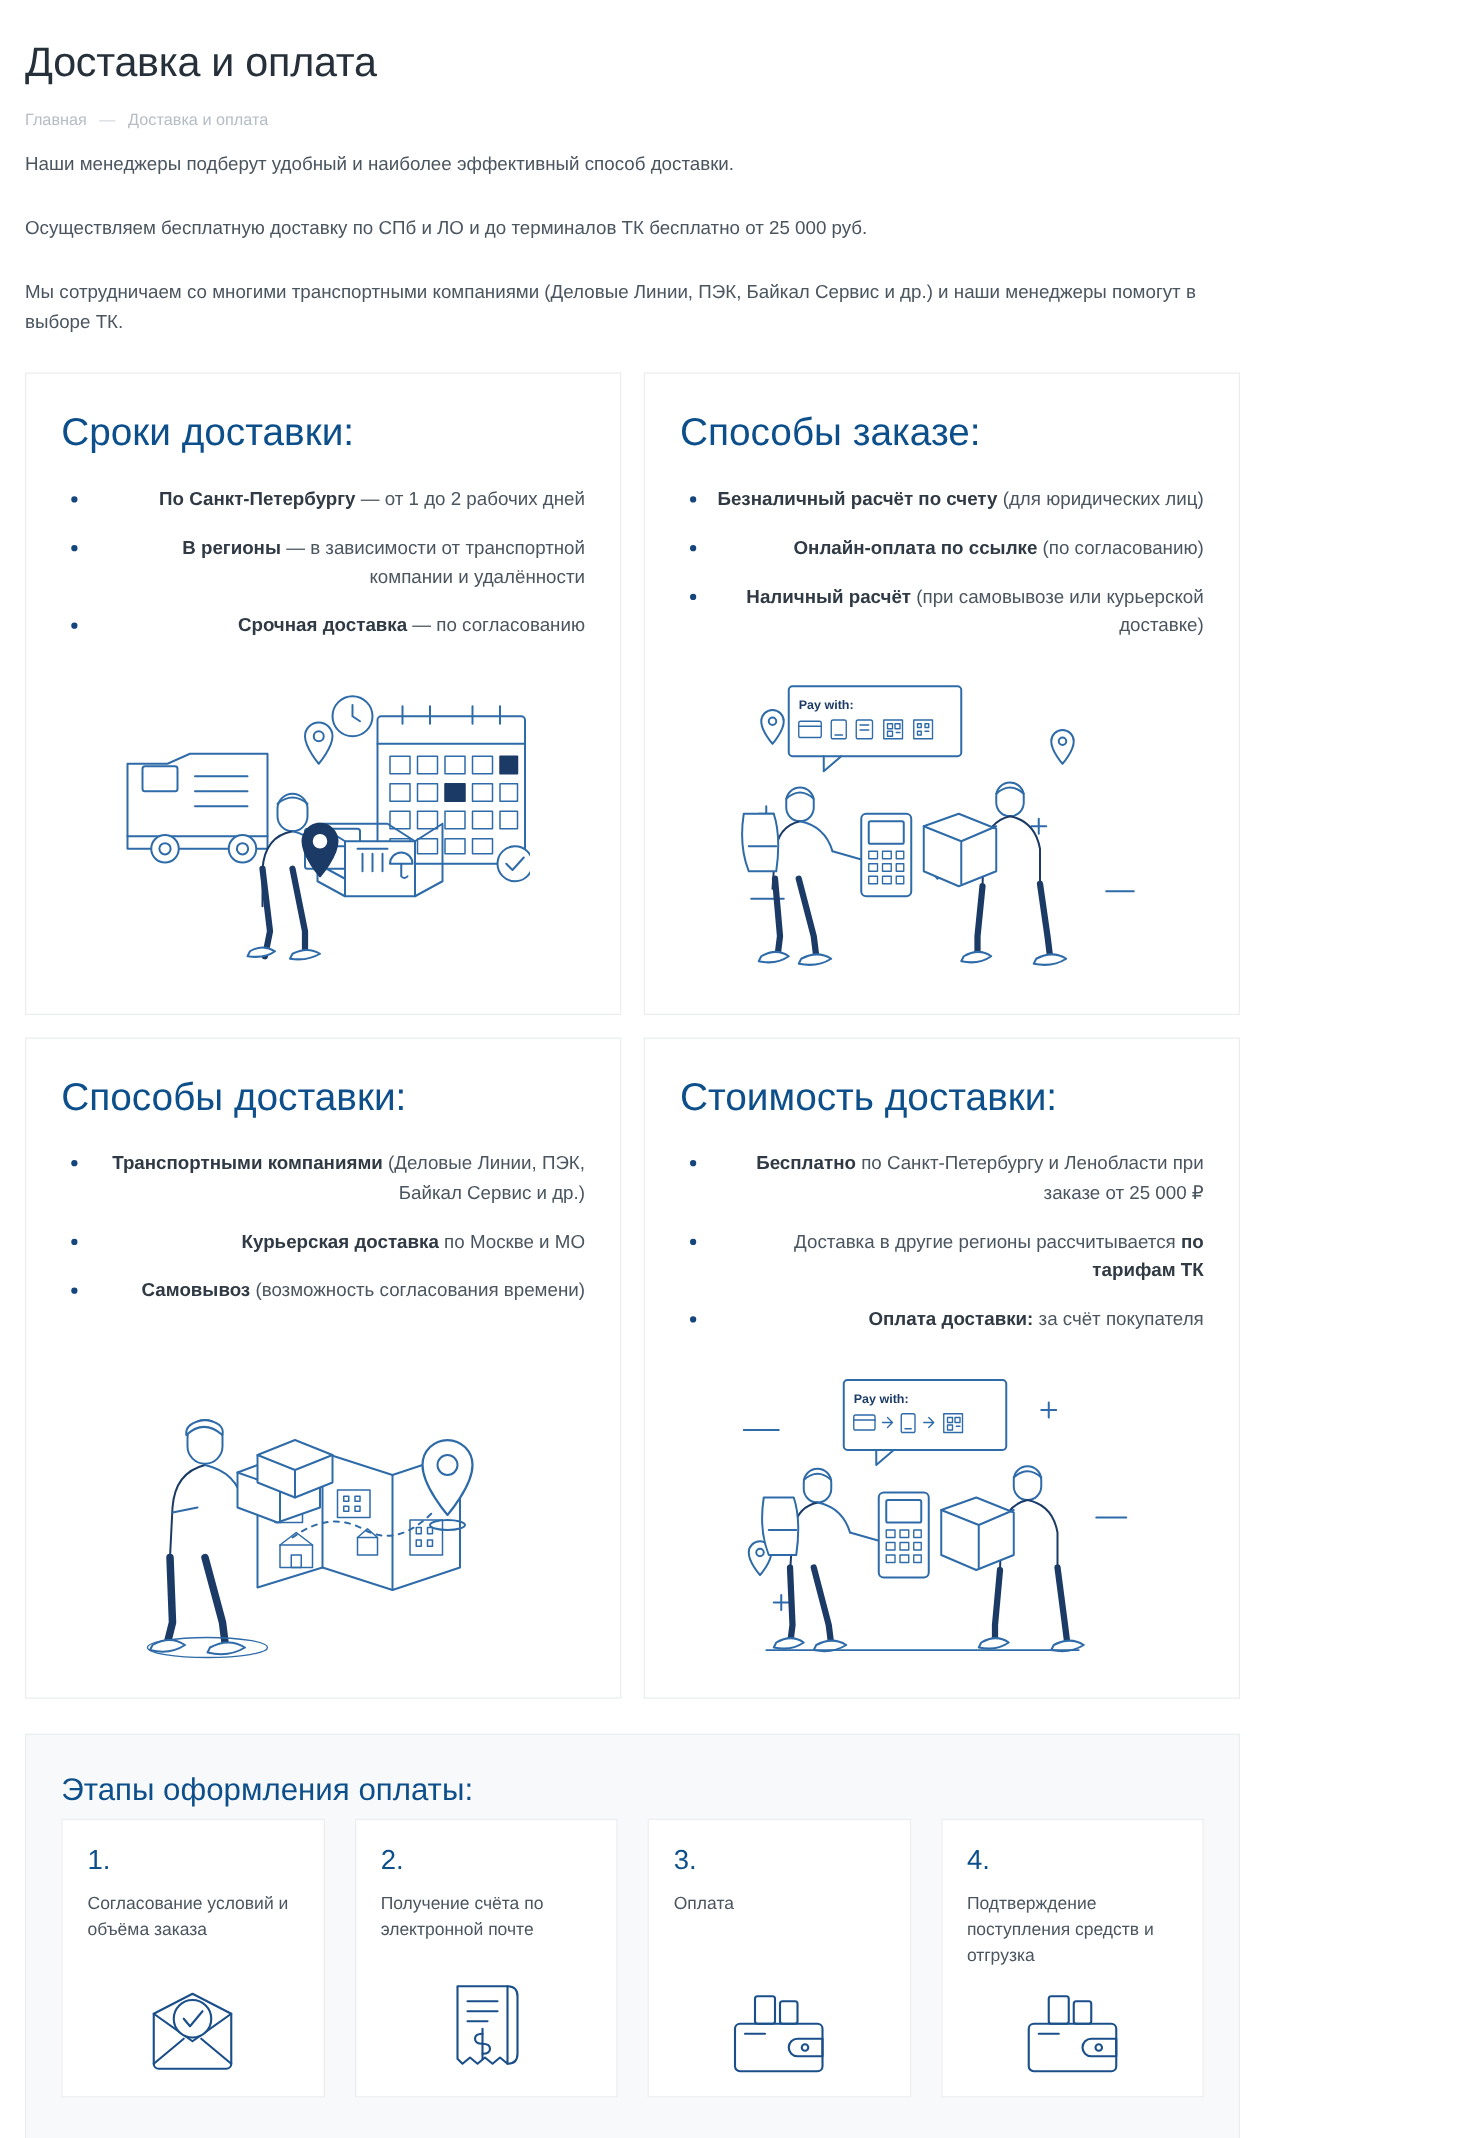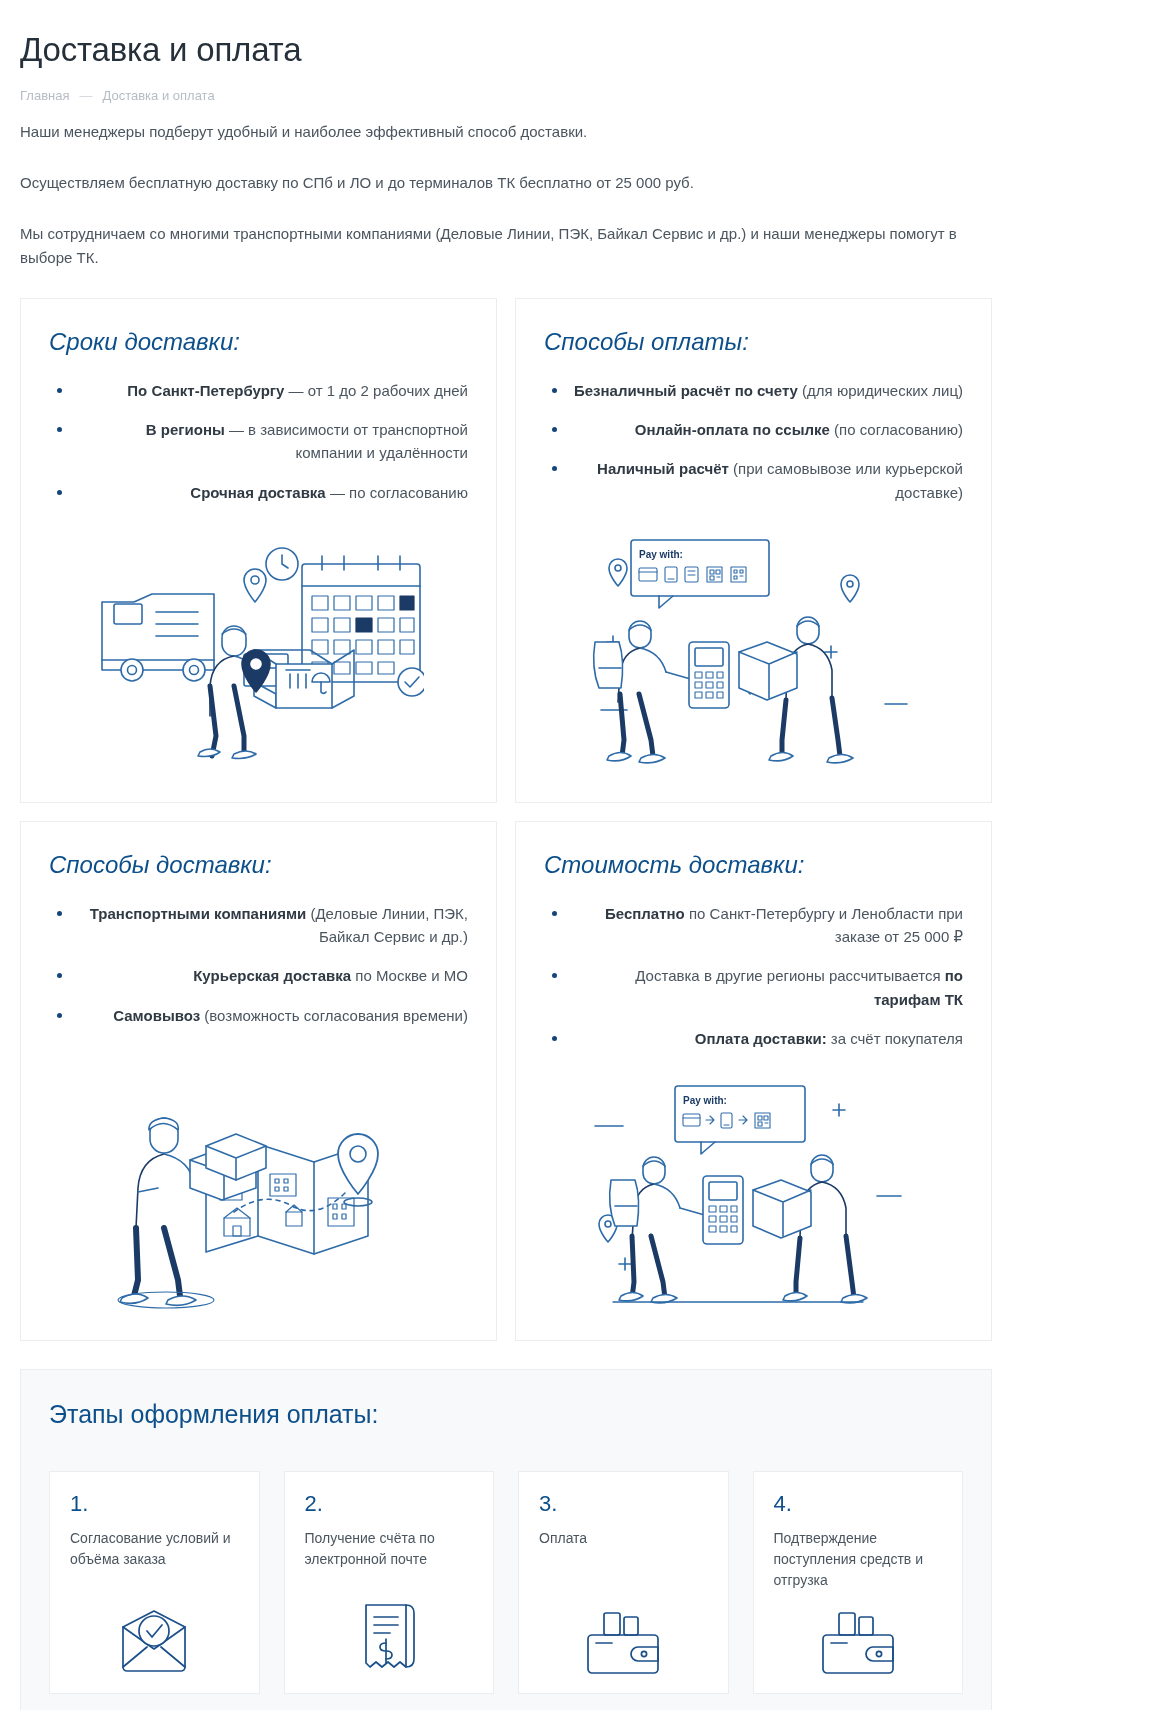--- a/index.html
+++ b/index.html
@@ -73,26 +73,25 @@
   }
   .card {
     background: #ffffff;
     border: 1px solid #ebedef;
     box-sizing: border-box;
     padding: 28px 28px 20px 28px;
     display: flex;
     flex-direction: column;
   }
   .card-title {
-    font-size: 24px;
+    font-size: 31px;
     font-weight: 400;
     color: #0d4f8b;
     margin: 0 0 22px 0;
     line-height: 1.25;
-    font-style: italic;
   }
   .card ul {
     list-style: none;
     margin: 0;
     padding: 0;
   }
   .card ul li {
     position: relative;
     padding-left: 27px;
     font-size: 15px;
@@ -128,21 +127,21 @@
     margin-top: 28px;
     background: #f8f9fa;
     border: 1px solid #ebedef;
     box-sizing: border-box;
     padding: 30px 28px 34px 28px;
   }
   .steps-title {
     font-size: 25px;
     font-weight: 400;
     color: #0d4f8b;
-    margin: 0 0 42px 0;
+    margin: 0 0 8px 0;
   }
   .steps-grid {
     display: grid;
     grid-template-columns: repeat(4, 1fr);
     column-gap: 24px;
   }
   .step-card {
     background: #ffffff;
     border: 1px solid #ebedef;
     box-sizing: border-box;
@@ -267,21 +266,21 @@
             <path d="M218 140 a9 9 0 0 1 18 0z"></path>
             <path d="M227 140 v10 a3 3 0 0 0 5 0"></path>
 
             <path d="M148 122 a14 14 0 1 1 28 0 c0 12-14 28-14 28 s-14-16-14-28z" fill="#1b3b66" stroke="#1b3b66"></path>
             <circle cx="162" cy="122" r="5" fill="#fff" stroke="#fff"></circle>
           </svg>
         </div>
       </div>
 
       <div class="card">
-        <h2 class="card-title">Способы оплаты:</h2>
+        <h2 class="card-title">Способы заказе:</h2>
         <ul>
           <li><b>Безналичный расчёт по счету</b><span> (для юридических лиц)</span></li>
           <li><b>Онлайн-оплата по ссылке</b><span> (по согласованию)</span></li>
           <li><b>Наличный расчёт</b><span> (при самовывозе или курьерской доставке)</span></li>
         </ul>
         <div class="illus">
           <svg width="330" height="238" viewBox="0 0 330 238" fill="none" stroke="#2e6ba8" stroke-width="1.6" stroke-linecap="round" stroke-linejoin="round">
 
             <path d="M20 34 a9 9 0 1 1 18 0 c0 8-9 18-9 18 s-9-10-9-18z"></path>
               <circle cx="29" cy="34" r="3"></circle>

